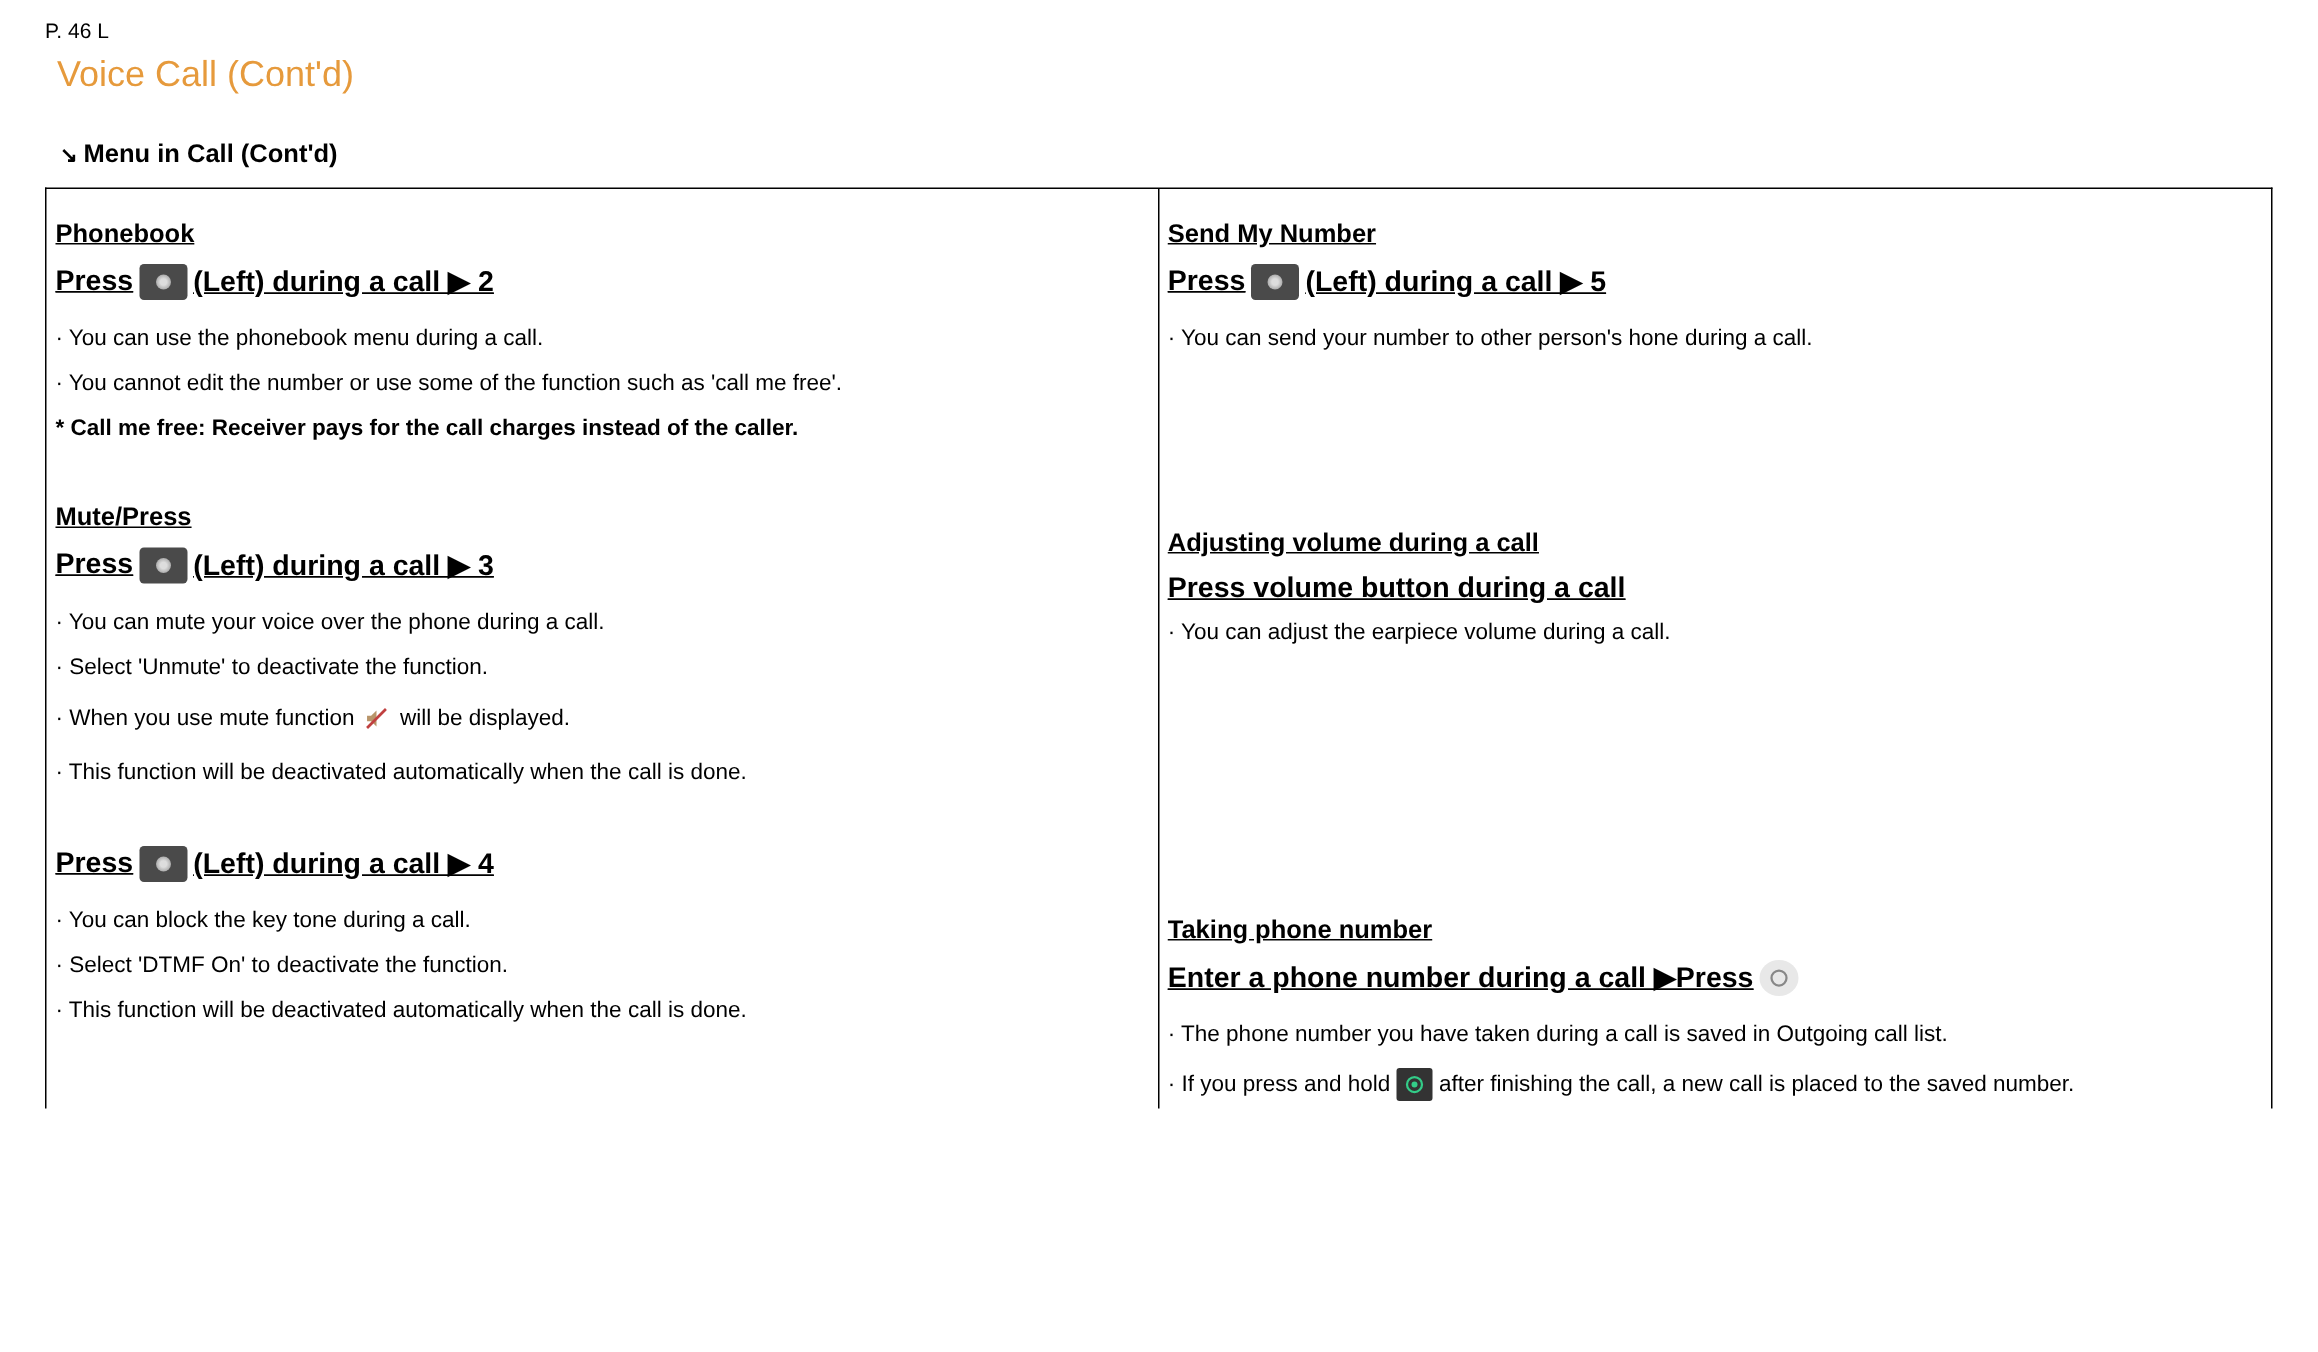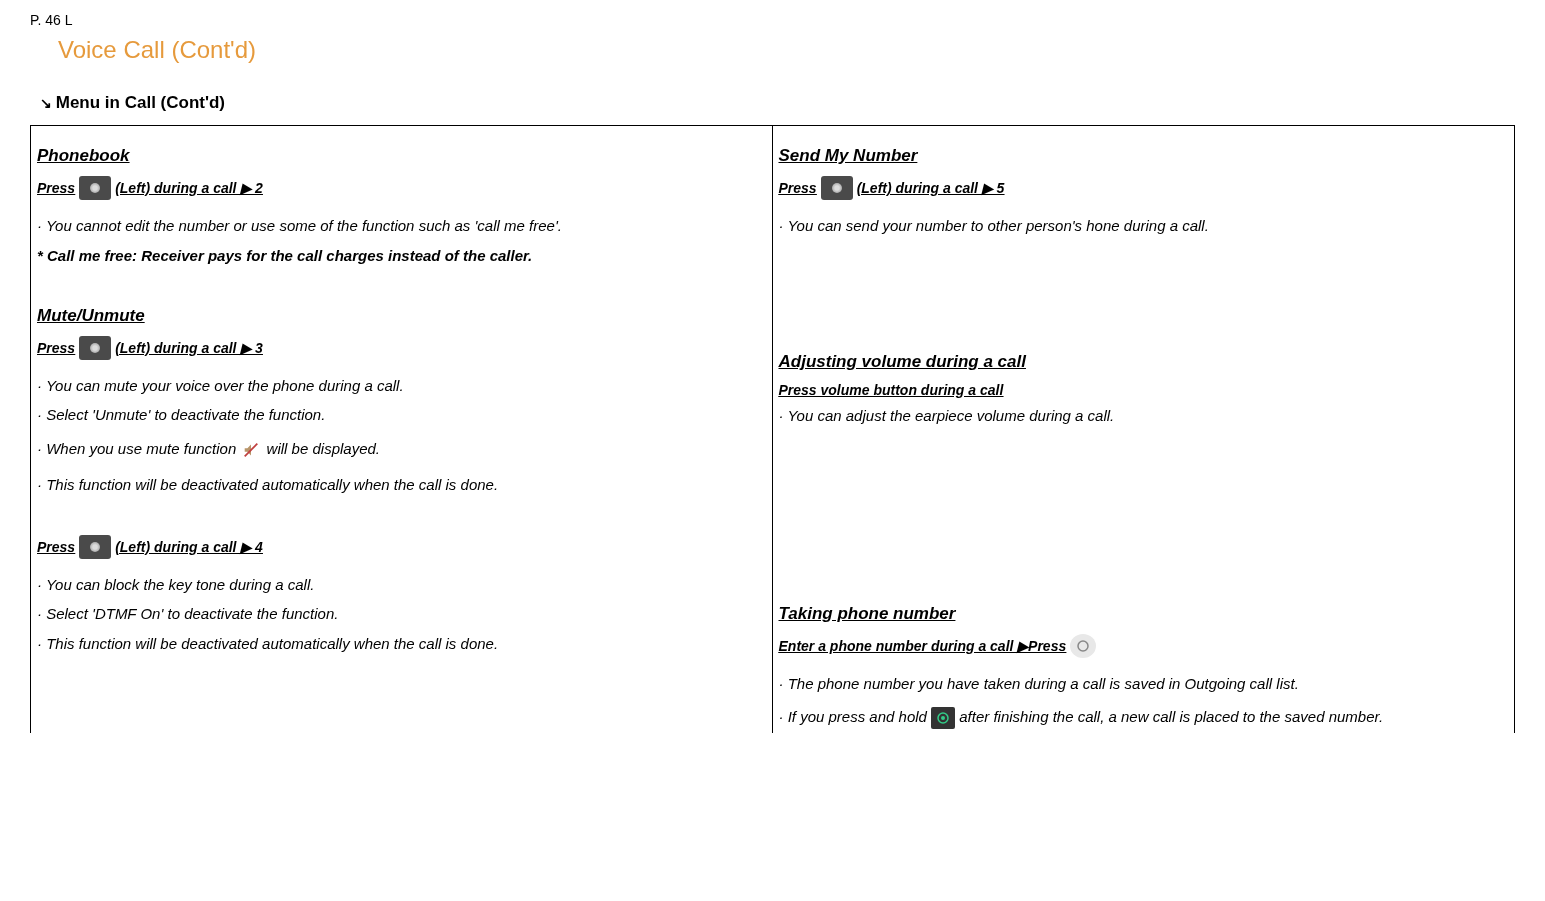--- a/index.html
+++ b/index.html
@@ -15,41 +15,40 @@
     }
     .page-header {
       font-size: 14px;
       margin-bottom: 8px;
     }
     .section-title {
       color: #e69a3c;
       font-size: 24px;
       font-weight: normal;
       margin-bottom: 18px;
-      margin-left: 28px;
+      margin-left: 8px;
     }
     .subsection-title {
       font-size: 17px;
       font-weight: bold;
       margin-bottom: 12px;
       margin-left: 10px;
       margin-top: 29px;
     }
     .arrow-marker {
       font-size: 14px;
       margin-right: 4px;
     }
     .content-box {
       border: 1px solid #000;
       border-bottom: none;
       padding: 0;
     }
     .columns {
       display: flex;
-      font-style: italic;
     }
     .col {
       padding: 20px 12px 0 6px;
     }
     .col-left {
       width: 50%;
       border-right: 1px solid #000;
     }
     .col-right {
       width: 50%;
@@ -57,21 +56,21 @@
     .feature-block {
       margin-bottom: 36px;
     }
     .feature-title {
       font-size: 17px;
       font-weight: bold;
       text-decoration: underline;
       margin-bottom: 10px;
     }
     .feature-press {
-      font-size: 14px;
+      font-size: 19px;
       font-weight: bold;
       text-decoration: underline;
       margin-bottom: 12px;
       display: flex;
       align-items: center;
       gap: 4px;
     }
     .feature-press span {
       text-decoration: underline;
     }
@@ -158,26 +157,27 @@
 
       <div class="feature-block">
         <div class="feature-title">Phonebook</div>
         <div class="feature-press">
           <span>Press </span>
           <span class="icon-box">
               <span class="icon-dot"></span>
             </span>
           <span> (Left) during a call ▶ 2</span>
         </div>
+        <div class="body-text">· You can use the phonebook menu during a call.</div>
         <div class="body-text">· You cannot edit the number or use some of the function such as 'call me free'.</div>
         <div class="body-text body-text-bold">* Call me free: Receiver pays for the call charges instead of the caller.</div>
       </div>
 
       <div class="feature-block">
-        <div class="feature-title">Mute/Unmute</div>
+        <div class="feature-title">Mute/Press</div>
         <div class="feature-press">
           <span>Press </span>
           <span class="icon-box">
               <span class="icon-dot"></span>
             </span>
           <span> (Left) during a call ▶ 3</span>
         </div>
         <div class="body-text">· You can mute your voice over the phone during a call.</div>
         <div class="body-text">· Select 'Unmute' to deactivate the function.</div>
         <div class="body-text" style="margin-top:6px;">

